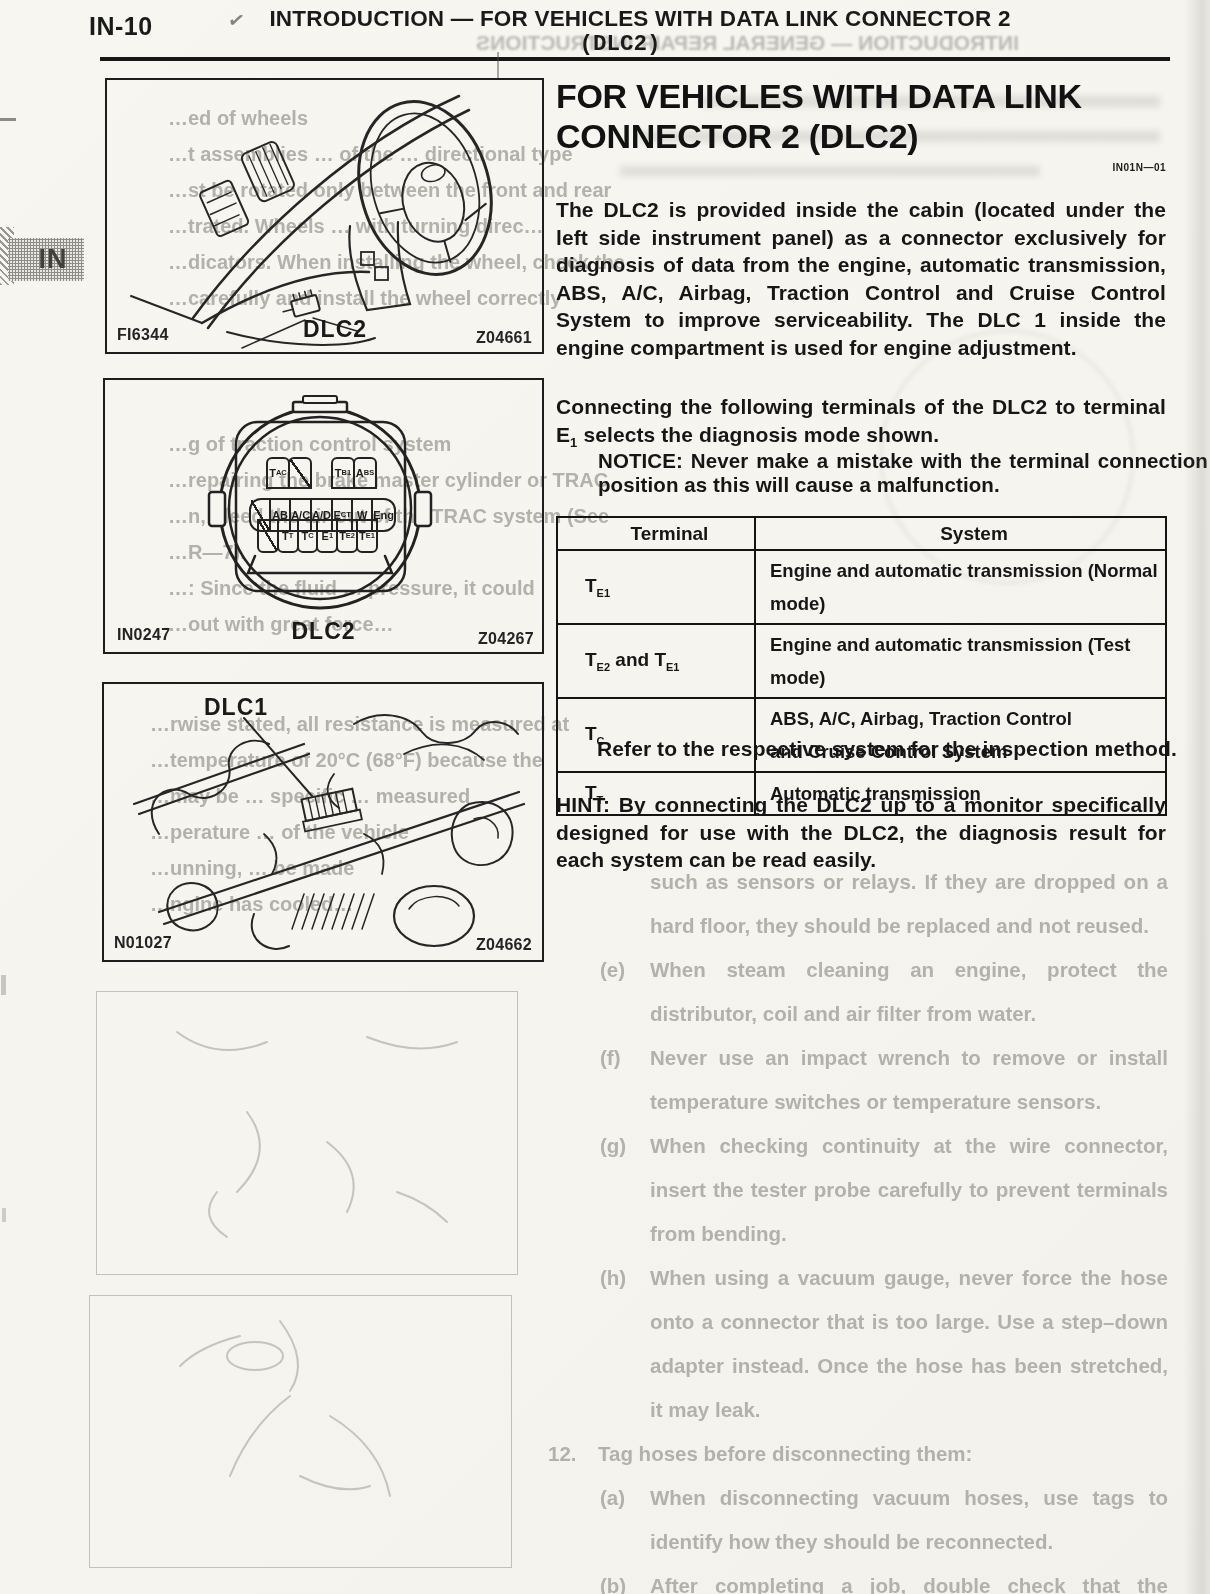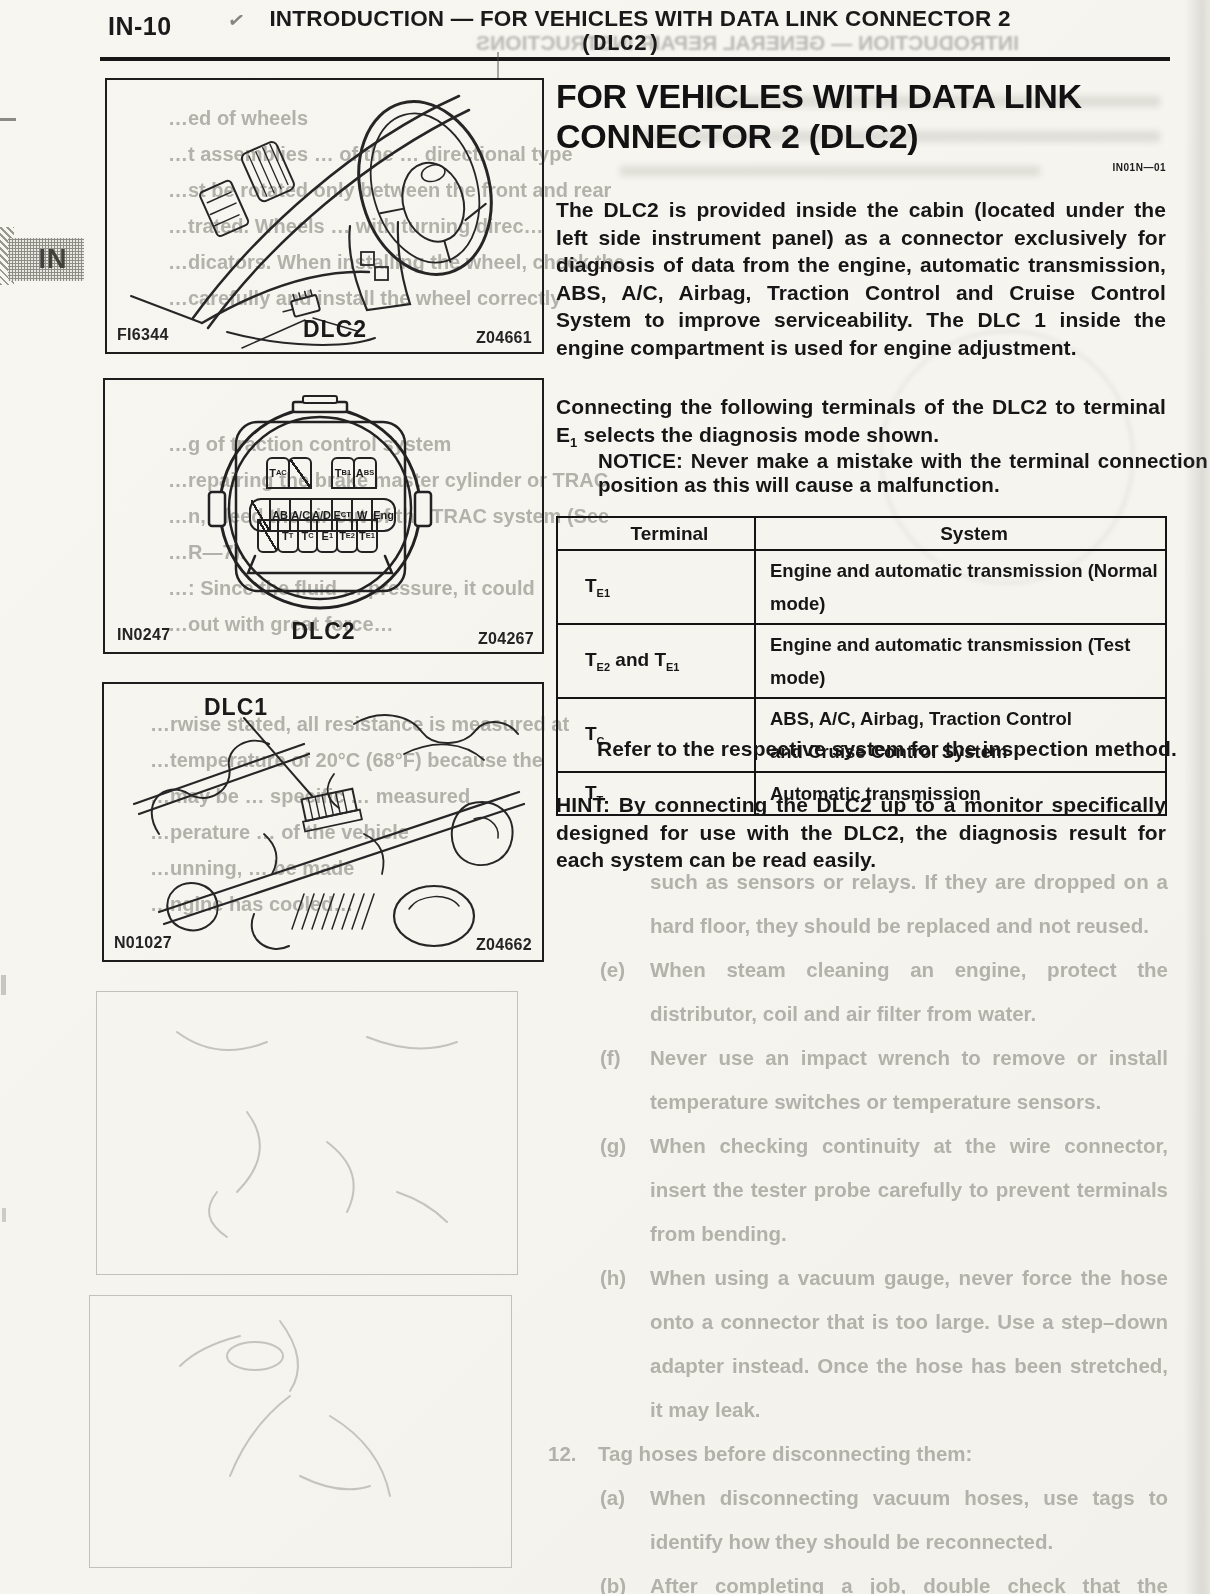--- a/index.html
+++ b/index.html
@@ -1,21 +1,21 @@
 <!DOCTYPE html>
 <html><head>
 <meta charset="utf-8">
 <style>
   html,body{margin:0;padding:0;background:#ddd;}
   .page{position:relative;width:1210px;height:1594px;margin:0 auto;overflow:hidden;
         background:linear-gradient(135deg,#f7f6f1 0%,#f5f4ef 55%,#f2f1ec 100%);
         font-family:"Liberation Sans",sans-serif;color:#1a1a1a;}
   .abs{position:absolute;}
   
-  .page-code{left:108px;top:12px;font-size:25px;font-weight:700;letter-spacing:.5px;}
+  .page-code{left:89px;top:12px;font-size:25px;font-weight:700;letter-spacing:.5px;}
   .hdr-title{left:240px;top:6px;width:800px;text-align:center;font-size:22.5px;font-weight:700;letter-spacing:.2px;}
   .hdr-sub{left:240px;top:31px;width:760px;text-align:center;font-size:22.5px;font-weight:700;font-family:Liberation Mono, monospace;}
   .hdr-ghost{left:345px;top:31px;width:805px;height:28px;transform:scaleX(-1);
              color:rgba(105,105,100,.42);filter:blur(1.1px);font-weight:700;font-size:21px;
              text-align:center;white-space:nowrap;overflow:hidden;}
   .hdr-rule{left:100px;top:57px;width:1070px;height:4px;background:#171717;}
   .checkmark{left:228px;top:8px;font-size:20px;color:#85857f;transform:rotate(10deg);font-weight:700;}
   .crease{left:497px;top:52px;width:2px;height:26px;background:rgba(70,70,65,.45);}
   
   .side-hatch{left:0;top:227px;width:14px;height:58px;

